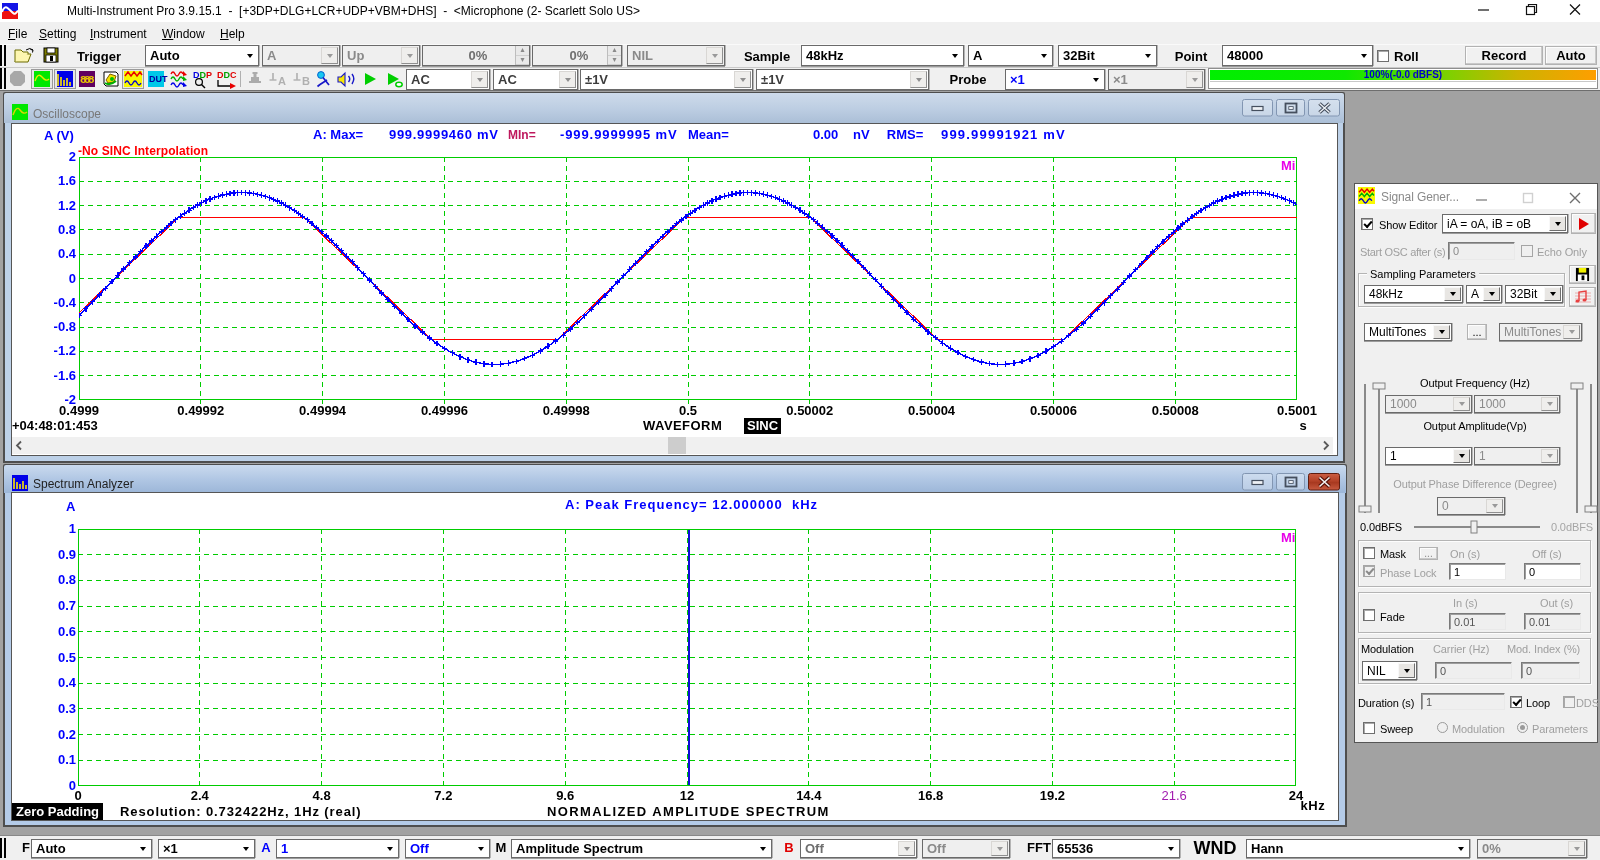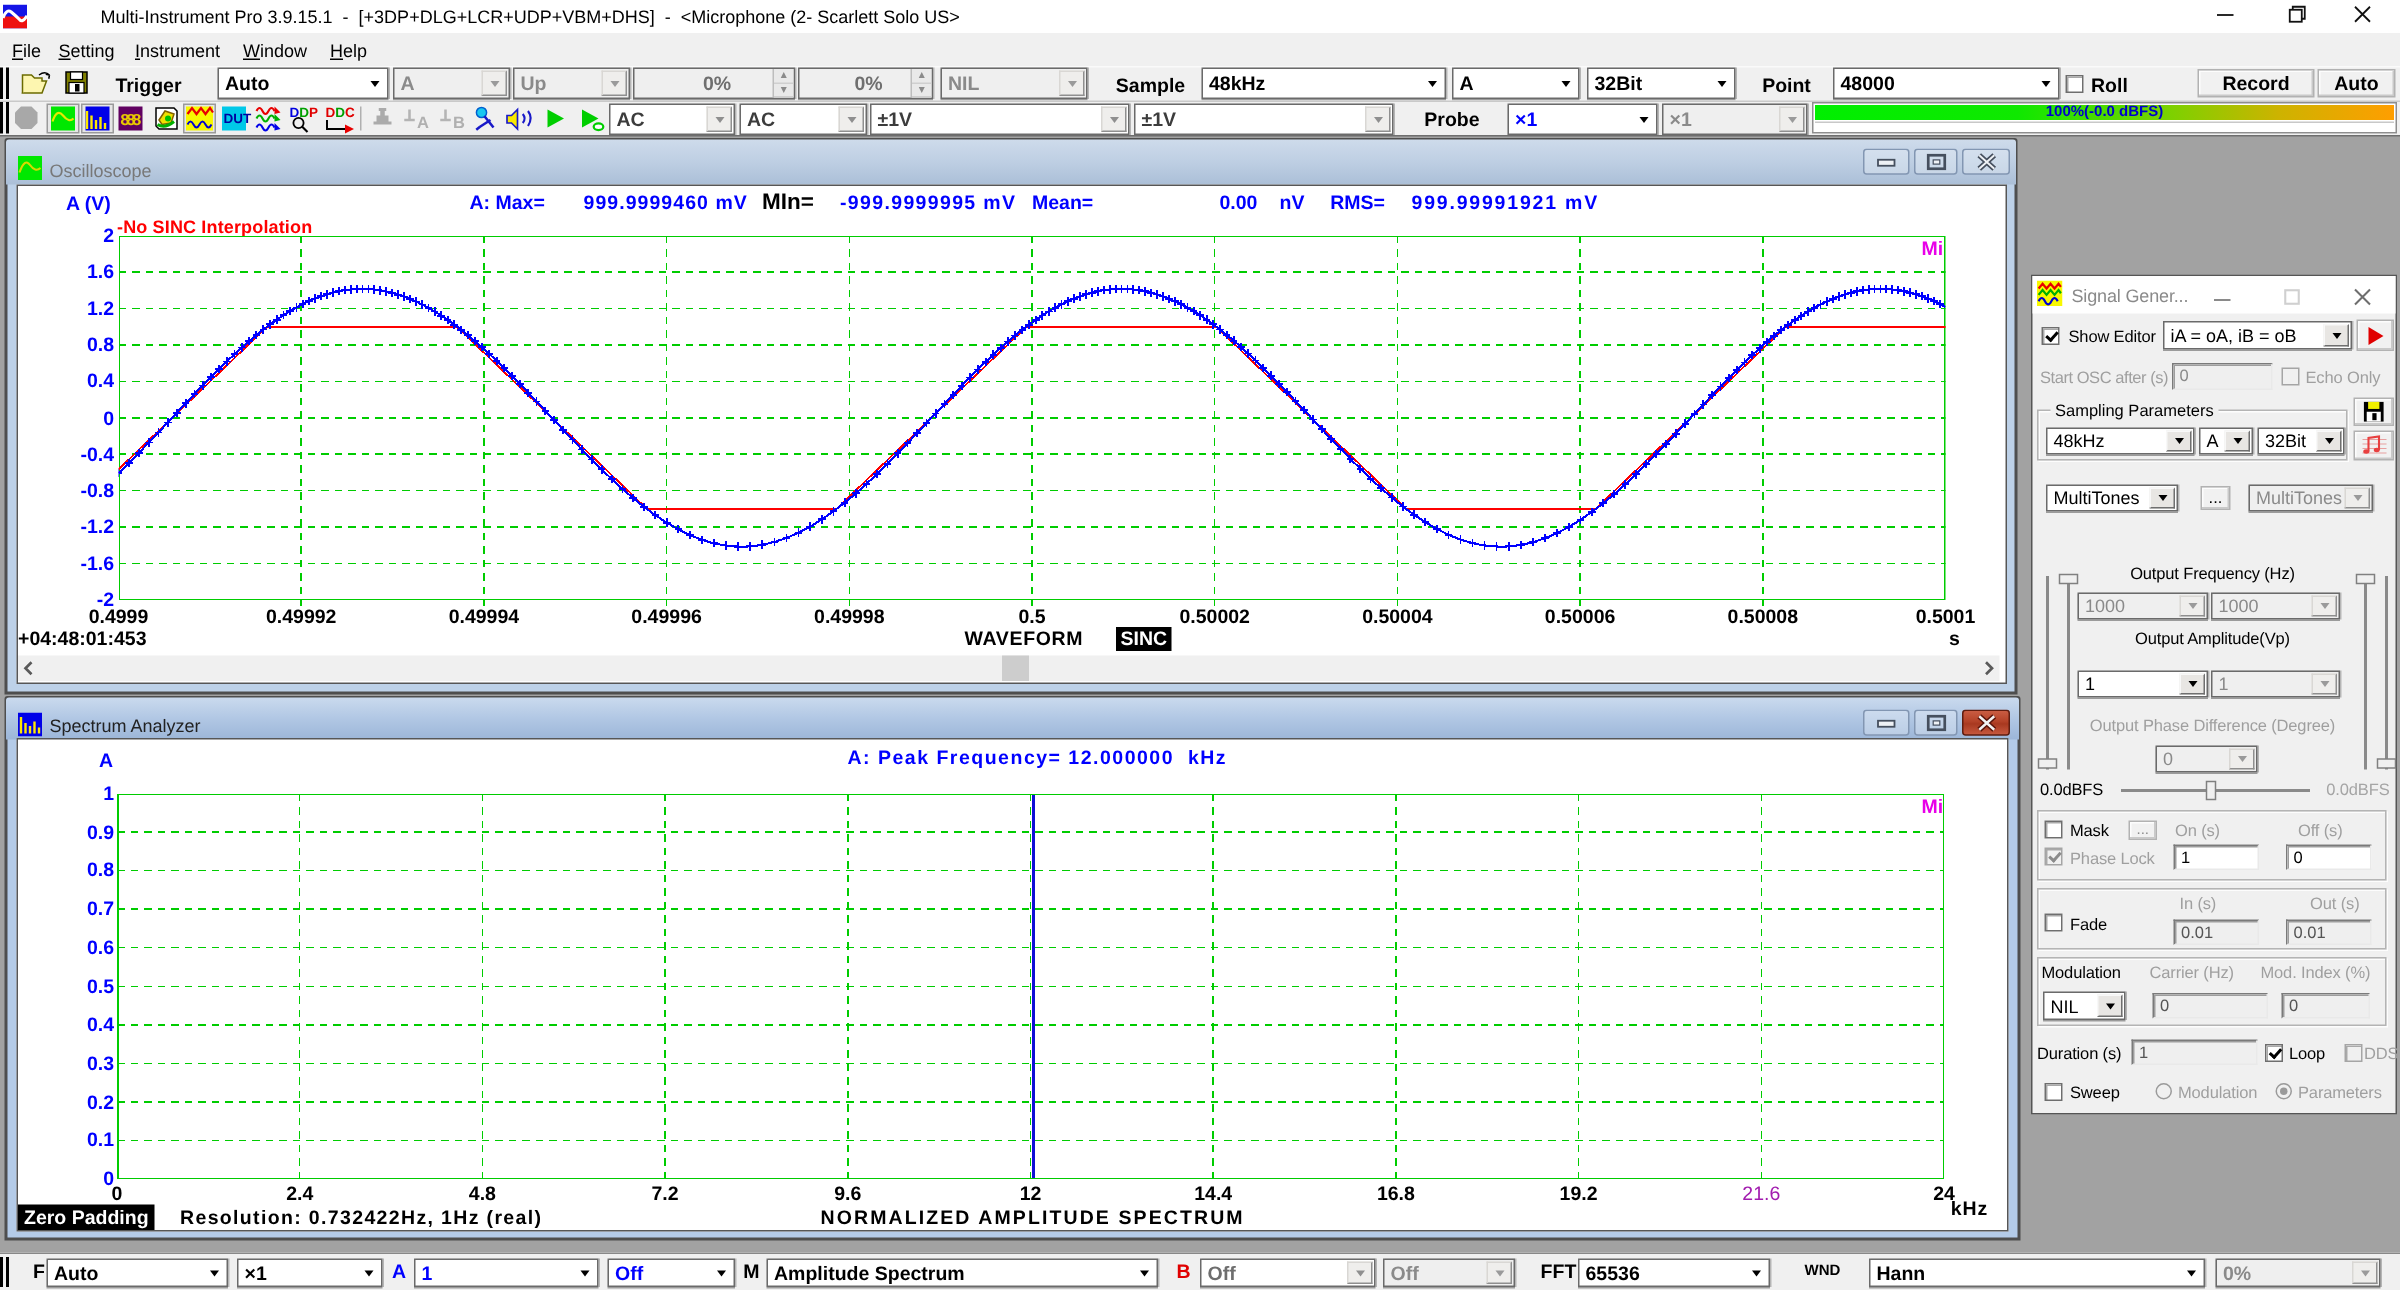--- a/index.html
+++ b/index.html
@@ -217,21 +217,21 @@
 <rect x="10" y="7.5" width="11" height="4" fill="#eef1f5" stroke="#454f5e" stroke-width="1.2"></rect>
 <rect x="43.5" y="4.5" width="11" height="9" fill="none" stroke="#454f5e" stroke-width="1.8"></rect>
 <rect x="46.8" y="7.6" width="4.4" height="2.8" fill="#eef1f5" stroke="#454f5e" stroke-width="0.8"></rect>
 <path d="M77.5 4.5 L87.5 13.5 M87.5 4.5 L77.5 13.5" stroke="#454f5e" stroke-width="3.6"></path>
 <path d="M77.5 4.5 L87.5 13.5 M87.5 4.5 L77.5 13.5" stroke="#eef1f5" stroke-width="1.3"></path>
   </svg>
 <div class="abs" style="left:11px;top:123px;width:1327px;height:333px;background:#fff;border:1px solid #565656;"></div>
 <div style="position:absolute;left:44px;top:129px;width:34px;text-align:left;color:#0000ff;font-size:13px;font-weight:bold;letter-spacing:0;line-height:14px;">A (V)</div>
 <div style="position:absolute;left:313px;top:128px;width:120px;text-align:left;color:#0000ff;font-size:13px;font-weight:bold;letter-spacing:0;line-height:14px;">A: Max=</div>
 <div style="position:absolute;left:389px;top:128px;width:120px;text-align:left;color:#0000ff;font-size:13px;font-weight:bold;letter-spacing:0.7px;line-height:14px;">999.9999460 mV</div>
-<div style="position:absolute;left:508px;top:128px;width:60px;text-align:left;color:#000000;font-size:15px;font-weight:bold;letter-spacing:0;line-height:14px;">MIn=</div>
+<div style="position:absolute;left:508px;top:128px;width:60px;text-align:left;color:#be185d;font-size:12px;font-weight:bold;letter-spacing:0;line-height:14px;">MIn=</div>
 <div style="position:absolute;left:560px;top:128px;width:130px;text-align:left;color:#0000ff;font-size:13px;font-weight:bold;letter-spacing:0.9px;line-height:14px;">-999.9999995 mV</div>
 <div style="position:absolute;left:688px;top:128px;width:60px;text-align:left;color:#0000ff;font-size:13px;font-weight:bold;letter-spacing:0;line-height:14px;">Mean=</div>
 <div style="position:absolute;left:813px;top:128px;width:40px;text-align:left;color:#0000ff;font-size:13px;font-weight:bold;letter-spacing:0;line-height:14px;">0.00</div>
 <div style="position:absolute;left:853px;top:128px;width:30px;text-align:left;color:#0000ff;font-size:13px;font-weight:bold;letter-spacing:0;line-height:14px;">nV</div>
 <div style="position:absolute;left:880px;top:128px;width:50px;text-align:center;color:#0000ff;font-size:13px;font-weight:bold;letter-spacing:0;line-height:14px;">RMS=</div>
 <div style="position:absolute;left:941px;top:128px;width:140px;text-align:left;color:#0000ff;font-size:13px;font-weight:bold;letter-spacing:1.2px;line-height:14px;">999.99991921 mV</div>
 <div style="position:absolute;left:78px;top:144px;width:170px;text-align:left;color:#ff0000;font-size:12px;font-weight:bold;letter-spacing:0.1px;line-height:14px;">-No SINC Interpolation</div>
 <div style="position:absolute;left:30px;top:150.0px;width:46px;text-align:right;color:#0000ff;font-size:13px;font-weight:bold;letter-spacing:0;line-height:14px;">2</div>
 <div style="position:absolute;left:30px;top:174.3px;width:46px;text-align:right;color:#0000ff;font-size:13px;font-weight:bold;letter-spacing:0;line-height:14px;">1.6</div>
 <div style="position:absolute;left:30px;top:198.6px;width:46px;text-align:right;color:#0000ff;font-size:13px;font-weight:bold;letter-spacing:0;line-height:14px;">1.2</div>
@@ -577,21 +577,21 @@
     <span style="color:#8a8a8a;font-weight:bold;font-size:13px;white-space:nowrap;">Off</span>
     <b class="ab" style="">
       <i style="border-top-color:#9a9a9a;"></i>
     </b>
   </div>
 <div style="position:absolute;left:1019px;top:841px;width:40px;text-align:center;color:#000;font-size:13px;font-weight:bold;letter-spacing:0;line-height:14px;">FFT</div>
 <div class="cb" style="left:1052px;top:839px;width:128px;height:19px;">
     <span style="color:#000;font-weight:bold;font-size:13px;white-space:nowrap;">65536</span>
     <i style="border-top-color:#000;"></i>
   </div>
-<div style="position:absolute;left:1192px;top:841px;width:46px;text-align:center;color:#000;font-size:10px;font-weight:bold;letter-spacing:0;line-height:14px;">WND</div>
+<div style="position:absolute;left:1192px;top:841px;width:46px;text-align:center;color:#000;font-size:18px;font-weight:bold;letter-spacing:0;line-height:14px;">WND</div>
 <div class="cb" style="left:1246px;top:839px;width:224px;height:19px;">
     <span style="color:#000;font-weight:bold;font-size:13px;white-space:nowrap;">Hann</span>
     <i style="border-top-color:#000;"></i>
   </div>
 <div class="cb dis" style="left:1477px;top:839px;width:110px;height:19px;">
     <span style="color:#8a8a8a;font-weight:bold;font-size:13px;white-space:nowrap;">0%</span>
     <b class="ab" style="">
       <i style="border-top-color:#9a9a9a;"></i>
     </b>
   </div>

